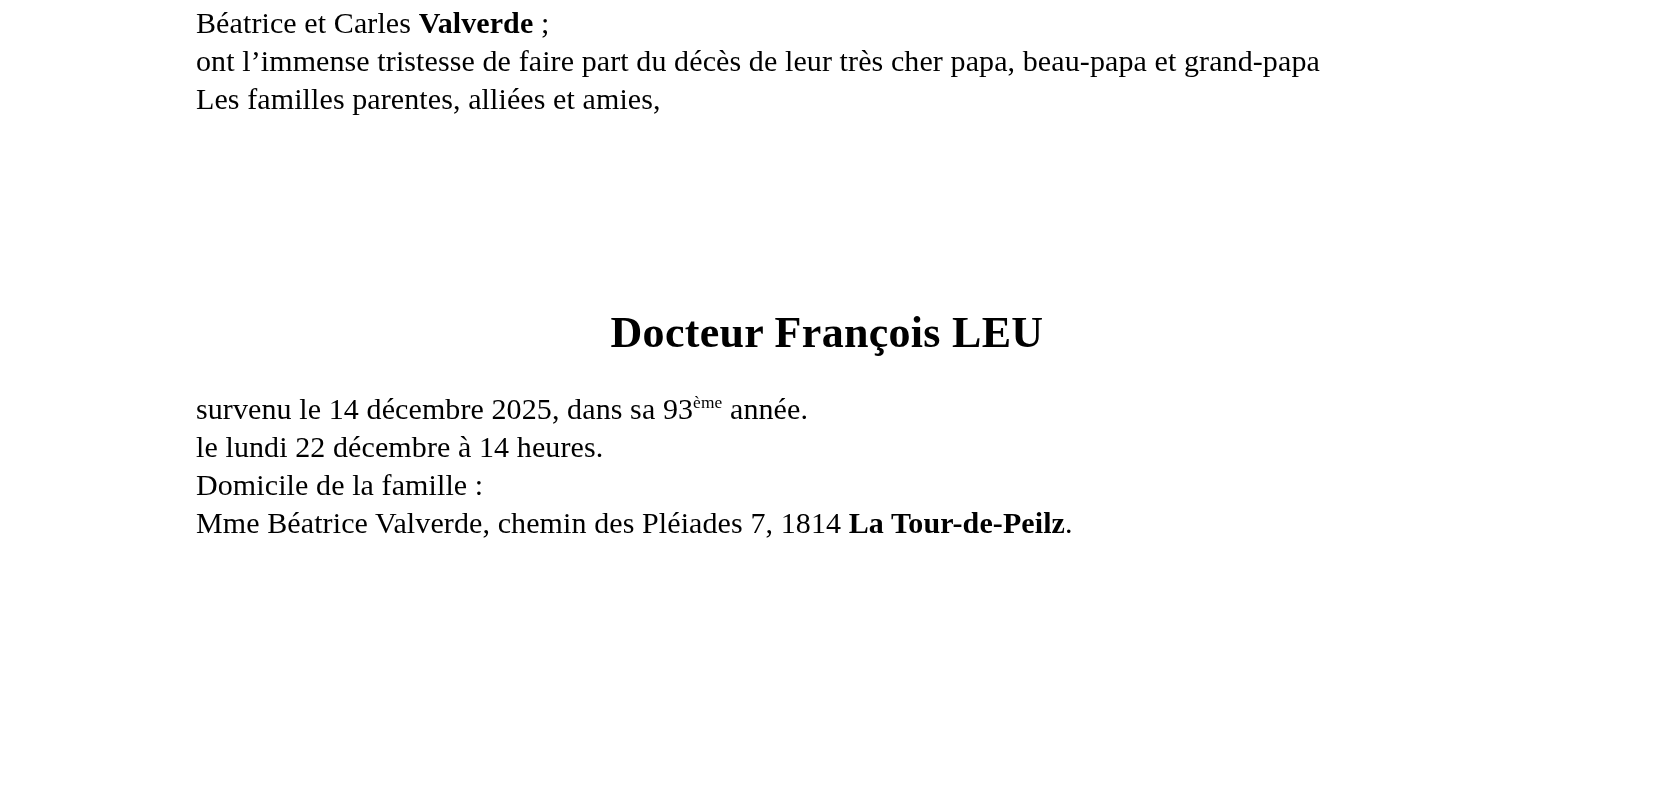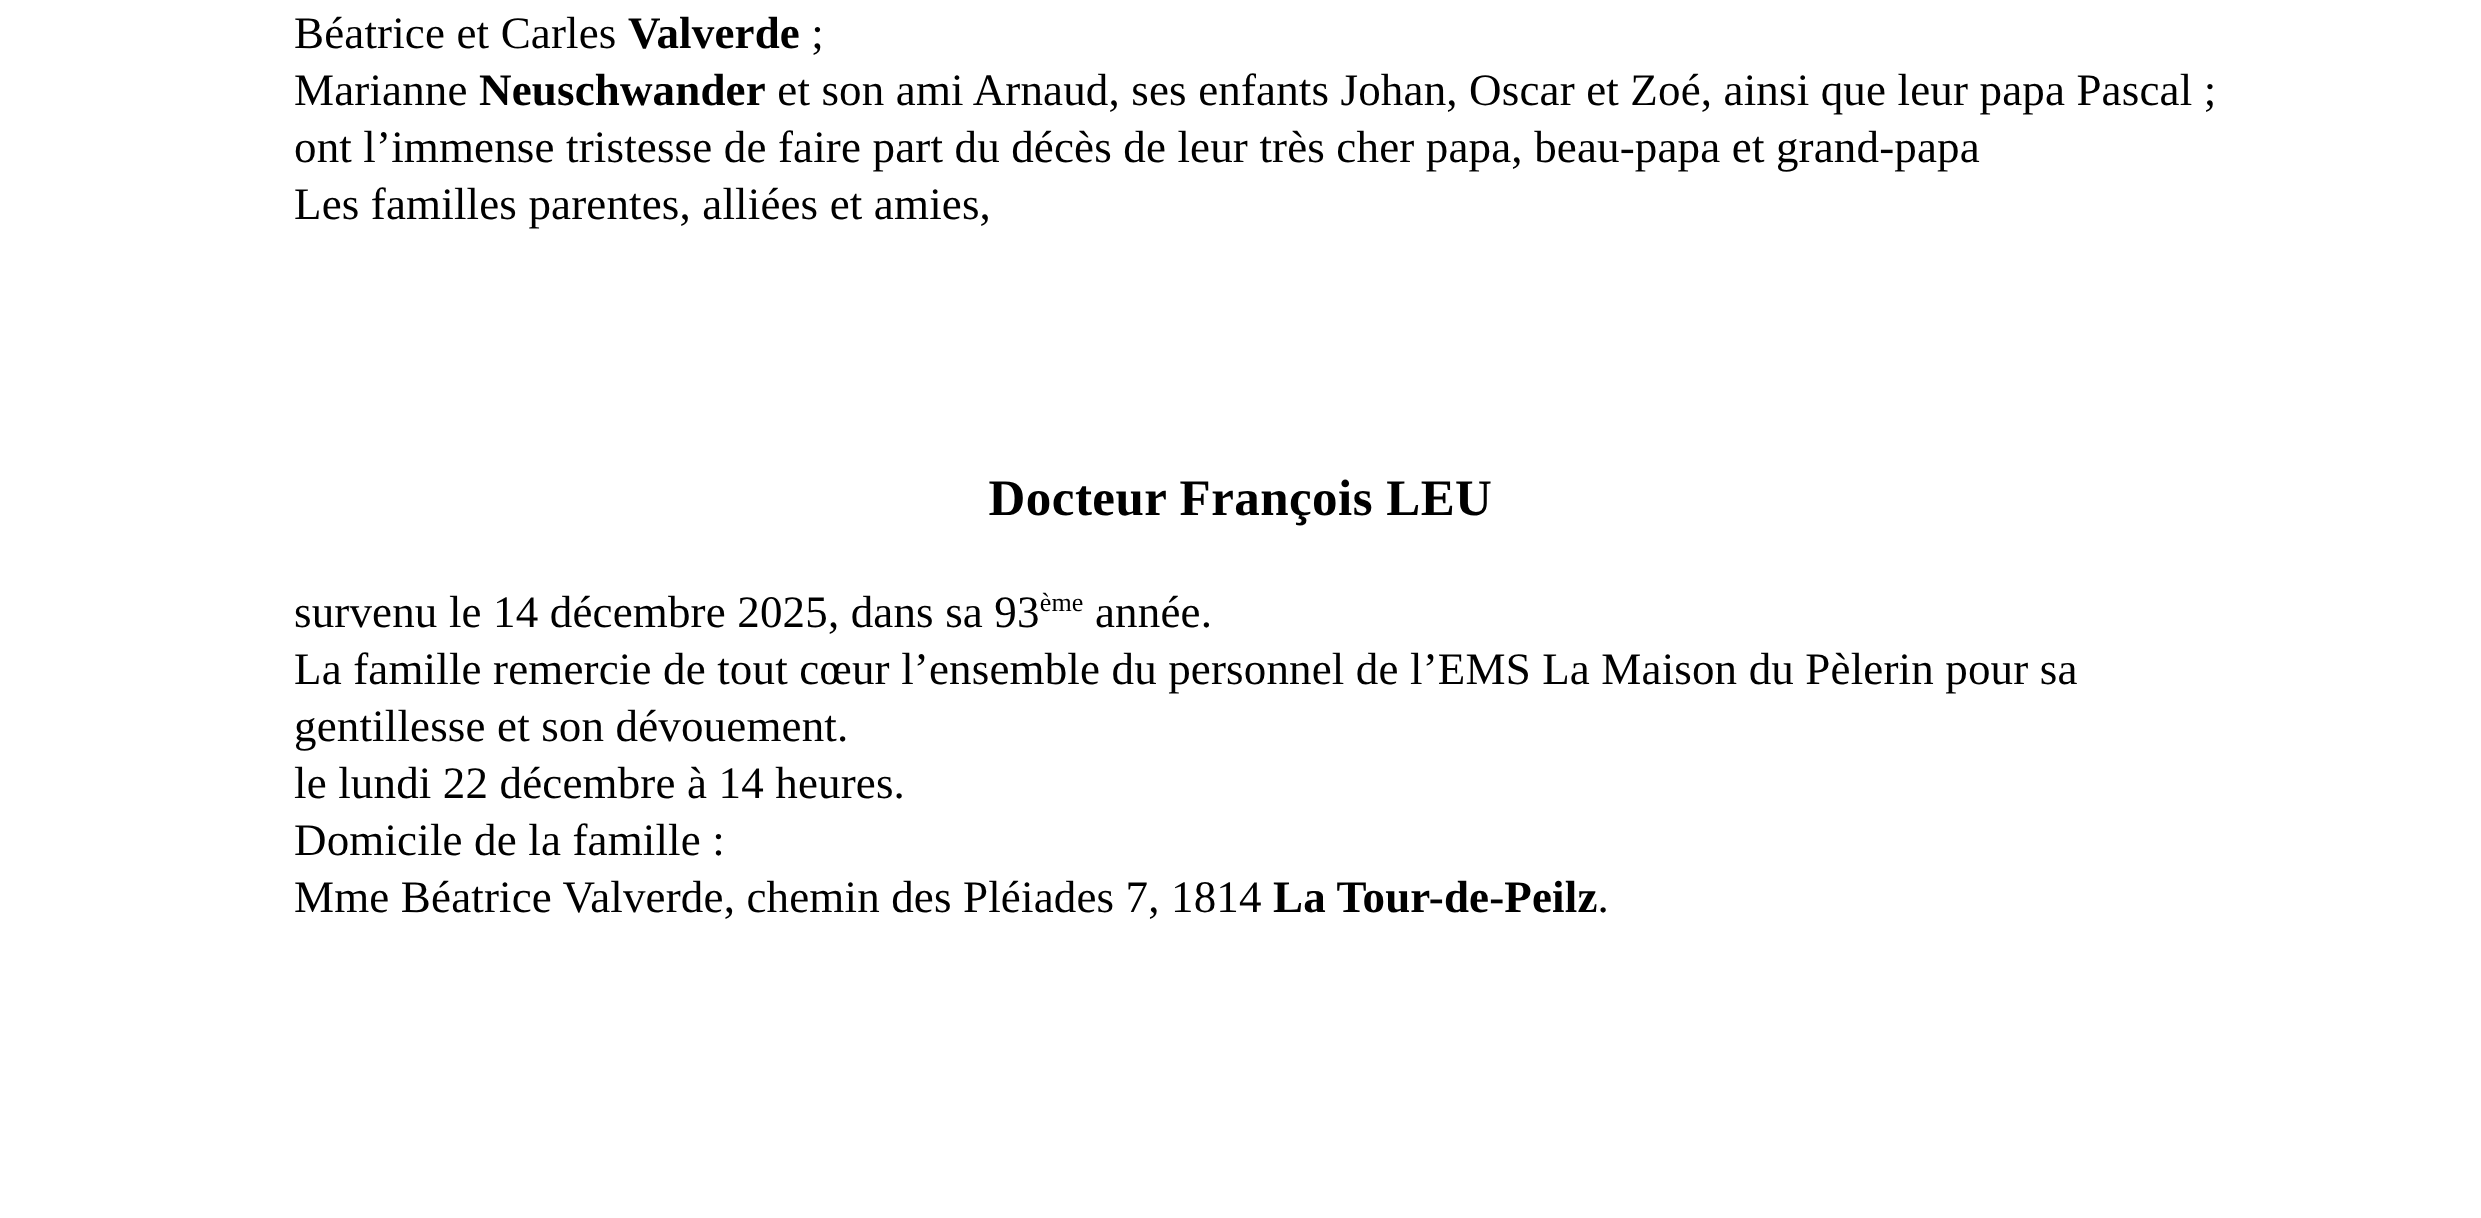--- a/index.html
+++ b/index.html
@@ -37,21 +37,21 @@
   }
   .family-block {
     top: 4px;
   }
   .deceased-name {
     position: absolute;
     top: 312px;
     left: 0;
     width: 1654px;
     text-align: center;
-    font-size: 34px;
+    font-size: 44px;
     font-weight: bold;
     line-height: 42px;
     letter-spacing: 0.3px;
   }
   .details-block {
     top: 390px;
     font-family: Liberation Serif, serif;
   }
   sup {
     font-size: 0.58em;
@@ -79,32 +79,30 @@
   }
 </style>
 </head>
 <body>
 
 <div class="page">
 
   <div class="block family-block">
     <div>
         <div class="line"><span>Béatrice et Carles </span><b>Valverde</b><span> ;</span></div>
-        <div class="line"><span>Marianne </span><b>Neuschwander</b><span> et son ami Arnaud, ses enfants Johan, Oscar et Zoé, ainsi que leur papa Pascal ;</span></div>
         <div class="line"><span>ont l’immense tristesse de faire part du décès de leur très cher papa, beau-papa et grand-papa</span></div>
         <div class="line"><span>Les familles parentes, alliées et amies,</span></div>
       </div>
   </div>
 
   <div class="deceased-name">Docteur François LEU</div>
 
   <div class="block details-block">
     <div>
         <div class="line"><span>survenu le 14 décembre 2025, dans sa 93</span><sup>ème</sup><span> année.</span></div>
-        <div class="line"><span>La famille remercie de tout cœur l’ensemble du personnel de l’EMS La Maison du Pèlerin pour sa gentillesse et son dévouement.</span></div>
         <div class="line"><span>le lundi 22 décembre à 14 heures.</span></div>
         <div class="line"><span>Domicile de la famille :</span></div>
         <div class="line"><span>Mme Béatrice Valverde, chemin des Pléiades 7, 1814 </span><b>La Tour-de-Peilz</b><span>.</span></div>
       </div>
   </div>
 
 
 </div>
 
 </body></html>

